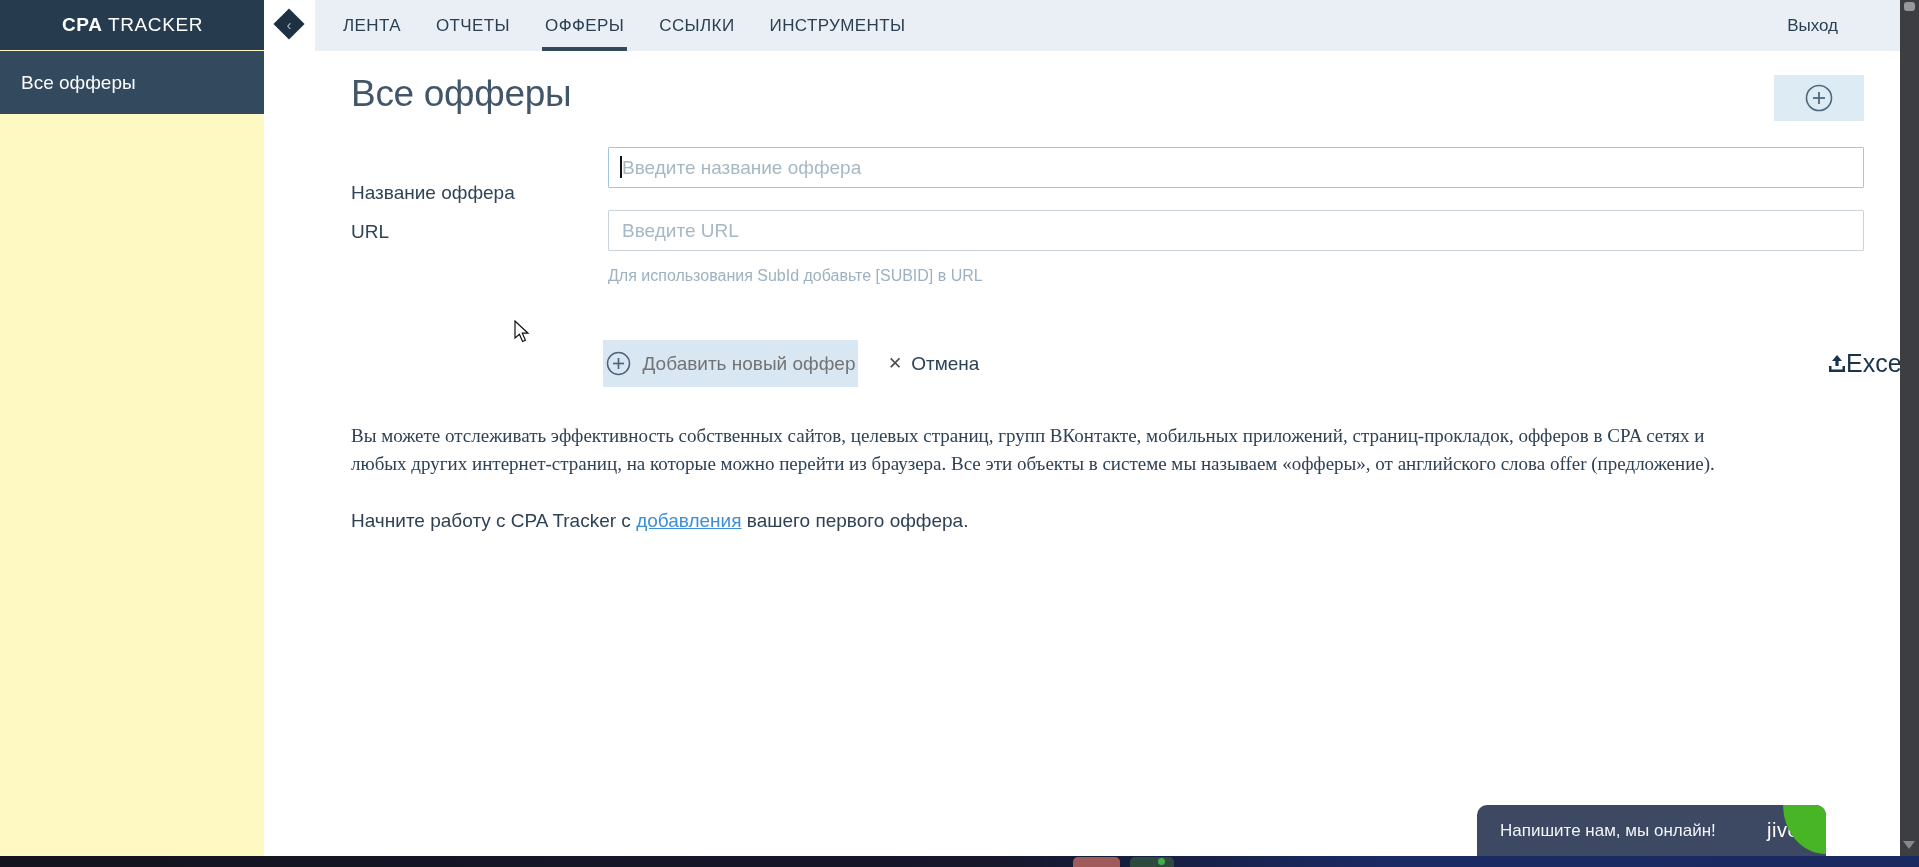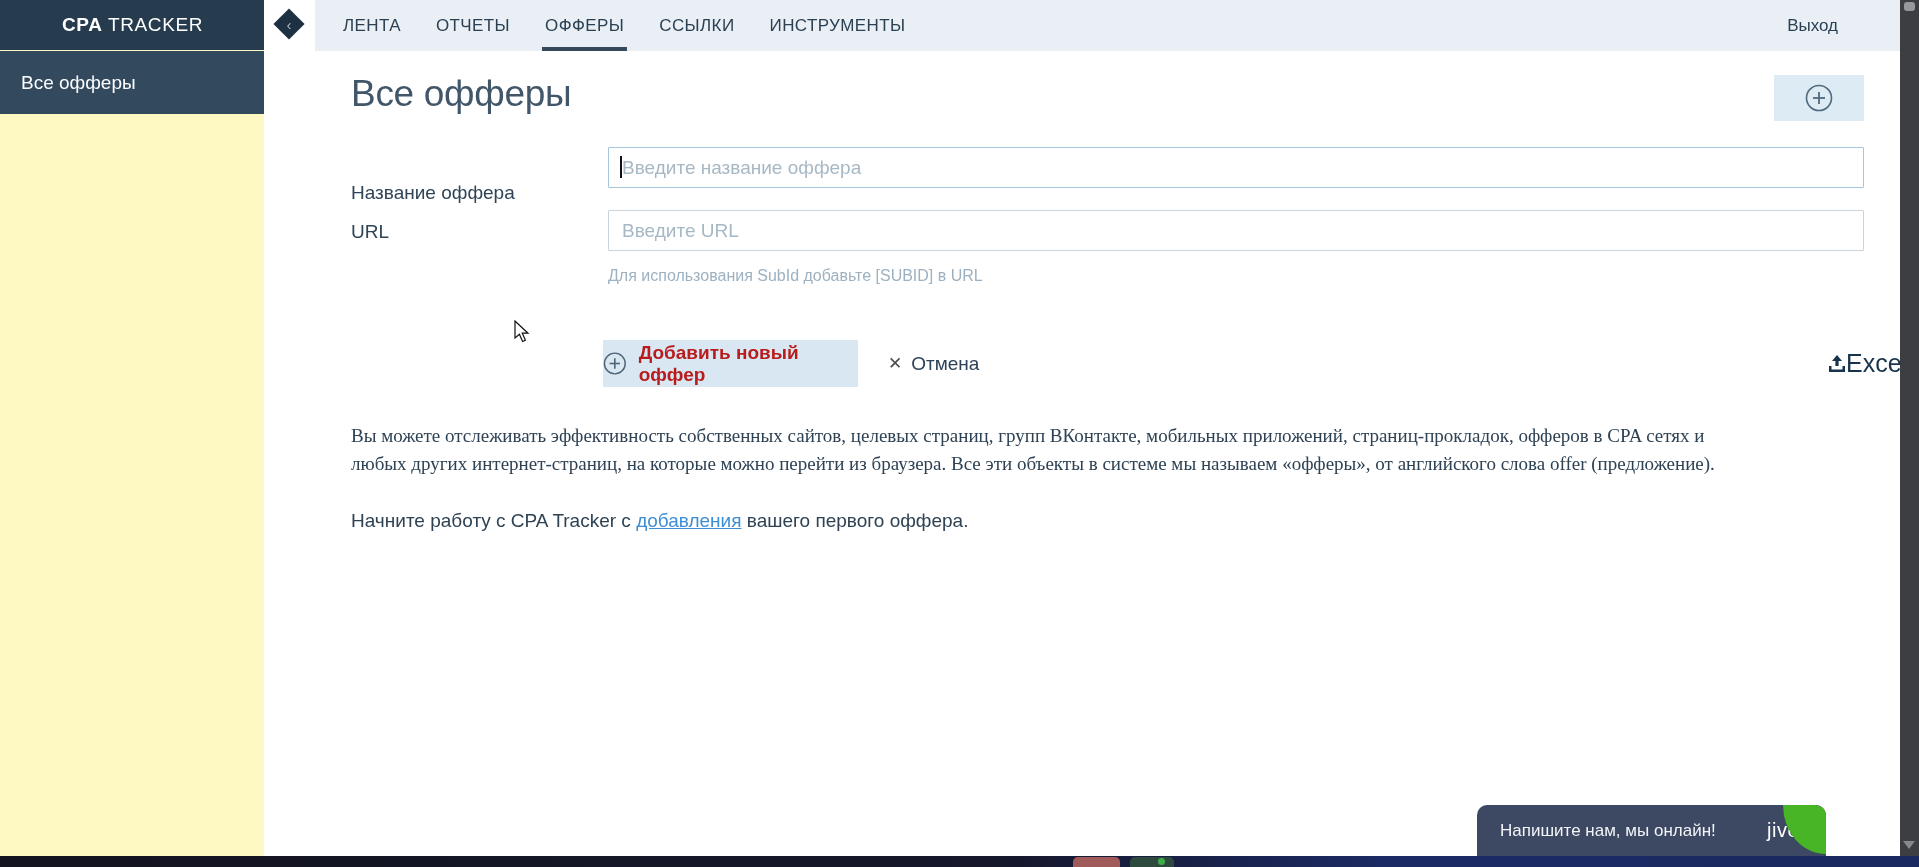--- a/index.html
+++ b/index.html
@@ -44,21 +44,21 @@
          padding:0 13px; font-size:19px; color:#333; font-family:"Liberation Sans",sans-serif;
          outline:none; background:#fff; }
   .input-wrap.focused input { border-color:#a7c6dc; }
   .input-wrap input::placeholder { color:#a7b8c5; opacity:1; }
   .caret { position:absolute; left:12px; top:9px; width:2px; height:22px; background:#111; }
 
   .hint { position:absolute; left:293px; top:216px; font-size:16px; color:#9db1c0; }
 
   .submit-btn { position:absolute; left:288px; top:289px; width:255px; height:47px;
          background:#d9e7f3; display:flex; align-items:center; justify-content:center;
-         gap:12px; font-size:19px; color:#b91c1c; cursor:pointer;font-weight:bold; }
+         gap:12px; font-size:19px; color:#737373; cursor:pointer; }
   .cancel-btn { position:absolute; left:573px; top:289px; height:47px; display:flex;
          align-items:center; gap:9px; font-size:19px; color:#2c4257; cursor:pointer; }
   .cancel-x { color:#4d4d4d; font-size:17px; }
   .excel-btn { position:absolute; top:289px; left:1513px; height:47px; display:flex;
          align-items:center; gap:0; font-size:25px; color:#17344c; cursor:pointer; }
 
   .desc { position:absolute; left:36px; top:371px; font-size:19px; color:#2e4254;
          line-height:27.5px; }
   .desc div { white-space:nowrap;font-family:Liberation Serif, serif; }
   .start { position:absolute; left:36px; top:443px; font-size:19px; color:#2e4254;margin-top:16px; }

